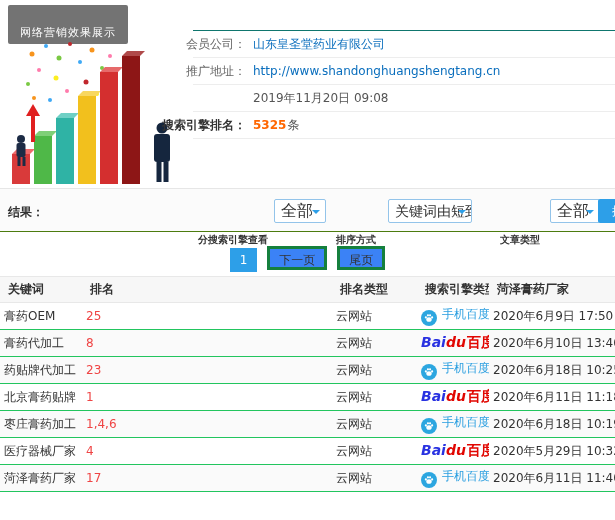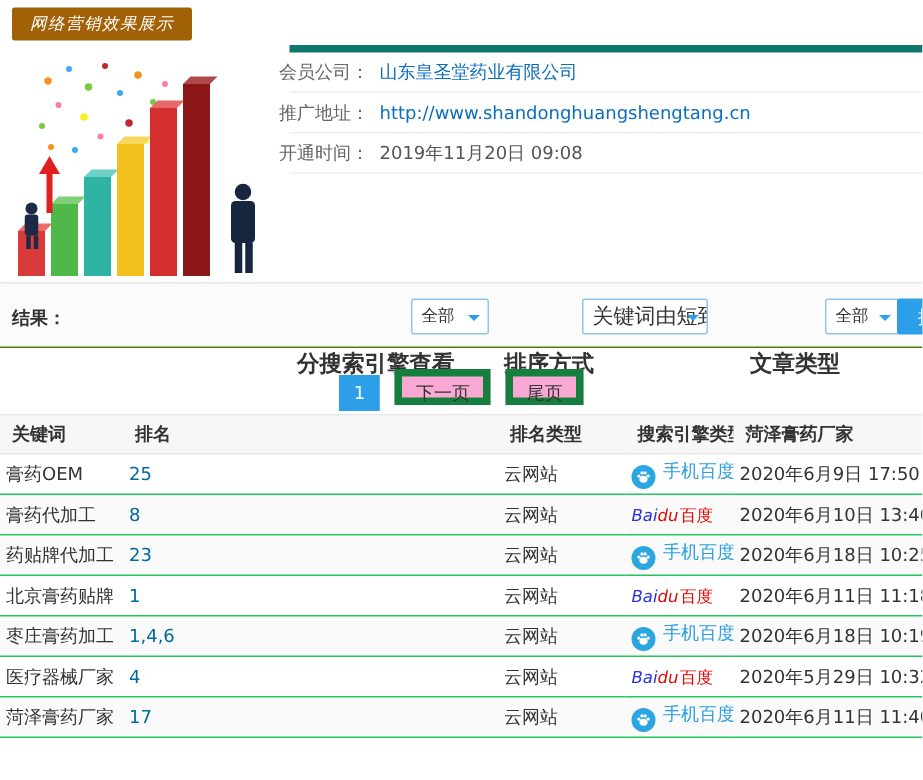--- a/index.html
+++ b/index.html
@@ -5,93 +5,93 @@
   * { box-sizing: border-box; }
   html,body { margin:0; padding:0; }
   body {
     width:615px; height:520px; overflow:hidden; background:#fff;
     font-family:"DejaVu Sans","Liberation Sans",sans-serif; font-size:12px; color:#333;
   }
   .page { position:relative; width:615px; height:520px; background:#fff; }
 
   
   .header-tag {
-    position:absolute; top:5px; left:8px; background:#a16207; color:#fff;
-    font-size:11px; padding:3px 12px 4px; border-radius:2px; letter-spacing:1px;font-style:italic;
+    position:absolute; top:5px; left:8px; background:#737373; color:#fff;
+    font-size:11px; padding:20px 12px 4px; border-radius:2px; letter-spacing:1px;
   }
 
   
   .info-section { position:absolute; top:30px; left:0; width:615px; height:158px; }
   .chart-art { position:absolute; left:4px; top:6px; }
-  .info-rows { position:absolute; left:193px; top:0; right:0; border-top:5px solid #0f766e; }
+  .info-rows { position:absolute; left:193px; top:0; right:0; border-top:1px solid #0f766e; }
   .info-row { position:relative; height:27px; line-height:27px; border-bottom:1px solid #ededed; }
   .info-label { position:absolute; right:369px; white-space:nowrap; color:#666; }
   .info-label.strong { color:#333; font-weight:bold; }
   .info-value { position:absolute; left:60px; white-space:nowrap; color:#555; }
   a.link { color:#0a6ebd; text-decoration:none; cursor:pointer;text-align:right; }
   .hl { color:#ff6600; font-weight:bold; font-style:normal; margin-right:1px; }
 
   
   .filter-bar {
     position:absolute; top:188px; left:0; width:615px; height:44px;
     background:#fbfbfb; border-top:1px solid #e6e6e6; border-bottom:1px solid #4d7c0f;
   }
   .f-result { position:absolute; left:8px; top:15px; font-weight:bold; color:#333; }
-  .f-label { position:absolute; top:16px; font-weight:bold; color:#333; font-size:15px; white-space:nowrap;margin-top:28px; }
+  .f-label { position:absolute; top:16px; font-weight:bold; color:#333; font-size:10px; white-space:nowrap;margin-top:28px; }
   .l1 { left:198px; } .l2 { left:336px; } .l3 { left:500px; }
   .sel {
     position:absolute; top:10px; height:24px; background:#fff; border:1px solid #93c4ea;
     border-radius:2px; line-height:22px; padding-left:6px; cursor:pointer;
-    font-size:11px; color:#333; white-space:nowrap; overflow:hidden;
+    font-size:16px; color:#333; white-space:nowrap; overflow:hidden;
   }
   .s1 { left:274px; width:52px; }
   .s2 { left:388px; width:84px; font-size:14px; }
   .s3 { left:550px; width:50px; }
   .sel .arr {
     position:absolute; right:5px; top:10px; width:0; height:0;
     border:4px solid transparent; border-top-color:#2d9fe8;
   }
   .submit-btn {
     position:absolute; left:598px; top:10px; height:24px; padding:0 14px;
     background:#2d9fe8; color:#fff; border:none; border-radius:2px;
     font-size:12px; cursor:pointer; white-space:nowrap;
     font-family:"DejaVu Sans","Liberation Sans",sans-serif;
   }
 
   
   .pagination { position:absolute; top:246px; left:0; width:615px; text-align:center; }
   .page-box { display:inline-block; height:24px; line-height:22px; padding:0 9px; margin:0 3px; font-size:12px; }
   .page-box.current { background:#2d9fe8; color:#fff; border:1px solid #2d9fe8; cursor:default; }
-  .page-box.btn { border:5px solid #15803d; color:#333; background:#f9a8d4; cursor:pointer; }
+  .page-box.btn { border:3px solid #15803d; color:#333; background:#3b82f6; cursor:pointer; }
 
   
   .results-table {
     position:absolute; top:276px; left:0; width:615px;
     border-collapse:collapse; table-layout:fixed; font-size:12px;
   }
   .results-table th {
     background:#f7f7f7; font-weight:bold; color:#333; text-align:left;
     height:26px; padding:0 0 0 8px; border-top:1px solid #e8e8e8; border-bottom:1px solid #e8e8e8;
     white-space:nowrap; overflow:hidden;
   }
   .results-table td {
     height:27px; padding:0 0 0 4px; border-bottom:1px solid #22c55e;
     color:#333; white-space:nowrap; overflow:hidden; background:#fff;
   }
   .results-table tr.alt td { background:#fafafa; }
-  td.c-rank { color:#0369a1; cursor:pointer; }
+  td.c-rank { color:#ef4444; cursor:pointer; }
 
   
   .m-badge {
     display:inline-block; width:16px; height:16px; border-radius:50%;
     background:#2ca6e0; vertical-align:-3px; text-align:center; line-height:15px; margin-right:5px;
   }
   .m-badge svg { vertical-align:middle; }
   .m-label { color:#2b9fe0; }
-  .bd-logo { font-weight:normal; font-size:11px; }
+  .bd-logo { font-weight:bold; font-size:14px; }
   .bd-bai { color:#2932e1; font-style:italic; }
   .bd-du  { color:#e10601; font-style:italic; }
   .bd-cn  { color:#e10601; margin-left:1px; }
 </style>
 </head>
 <body>
 
 <div class="page">
 
   <div class="header-tag">网络营销效果展示</div>
@@ -152,22 +152,25 @@
     <div class="info-rows">
       <div class="info-row">
         <span class="info-label">会员公司：</span>
         <a class="info-value link">山东皇圣堂药业有限公司</a>
       </div>
       <div class="info-row">
         <span class="info-label">推广地址：</span>
         <a class="info-value link">http://www.shandonghuangshengtang.cn</a>
       </div>
       <div class="info-row">
-        <span class="info-label">开通时间：</span>
         <span class="info-value">2019年11月20日 09:08</span>
+      </div>
+      <div class="info-row">
+        <span class="info-label strong">搜索引擎排名：</span>
+        <span class="info-value"><b class="hl">5325</b><span>条</span></span>
       </div>
     </div>
   </div>
 
   <div class="filter-bar">
     <span class="f-result">结果：</span>
     <span class="f-label l1">分搜索引擎查看</span>
     <div class="sel s1">
       <span>全部</span>
       <i class="arr"></i>

